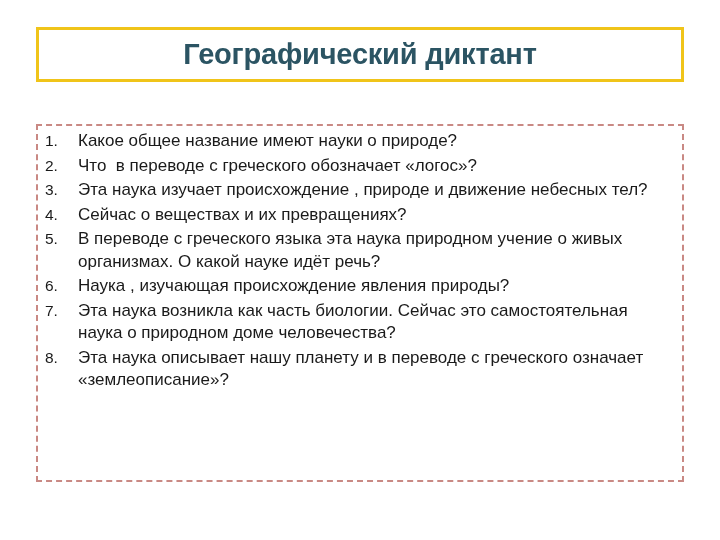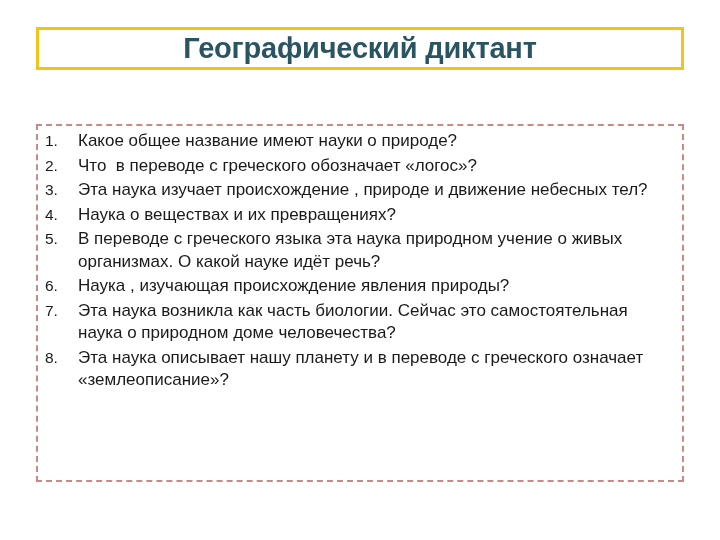--- a/index.html
+++ b/index.html
@@ -21,21 +21,21 @@
     inset: 0;
     background: #ffffff;
   }
 
   
   .title-box {
     position: absolute;
     left: 36px;
     top: 27px;
     width: 648px;
-    height: 43px;
+    height: 55px;
     box-sizing: border-box;
     border: 3px solid #F0C419;
     background: #ffffff;
     display: flex;
     align-items: center;
     justify-content: center;
   }
   .title-text {
     color: #2B5463;
     font-size: 29px;
@@ -114,21 +114,21 @@
         <span class="qtext">Что  в переводе с греческого обозначает «логос»?</span>
       </li>
 
       <li class="qitem">
         <span class="qnum">3.</span>
         <span class="qtext">Эта наука изучает происхождение , природе и движение небесных тел?</span>
       </li>
 
       <li class="qitem">
         <span class="qnum">4.</span>
-        <span class="qtext">Наука о веществах и их превращениях?</span>
+        <span class="qtext">Сейчас о веществах и их превращениях?</span>
       </li>
 
       <li class="qitem">
         <span class="qnum">5.</span>
         <span class="qtext">В переводе с греческого языка эта наука природном учение о живых организмах. О какой науке идёт речь?</span>
       </li>
 
       <li class="qitem">
         <span class="qnum">6.</span>
         <span class="qtext">Наука , изучающая происхождение явления природы?</span>

